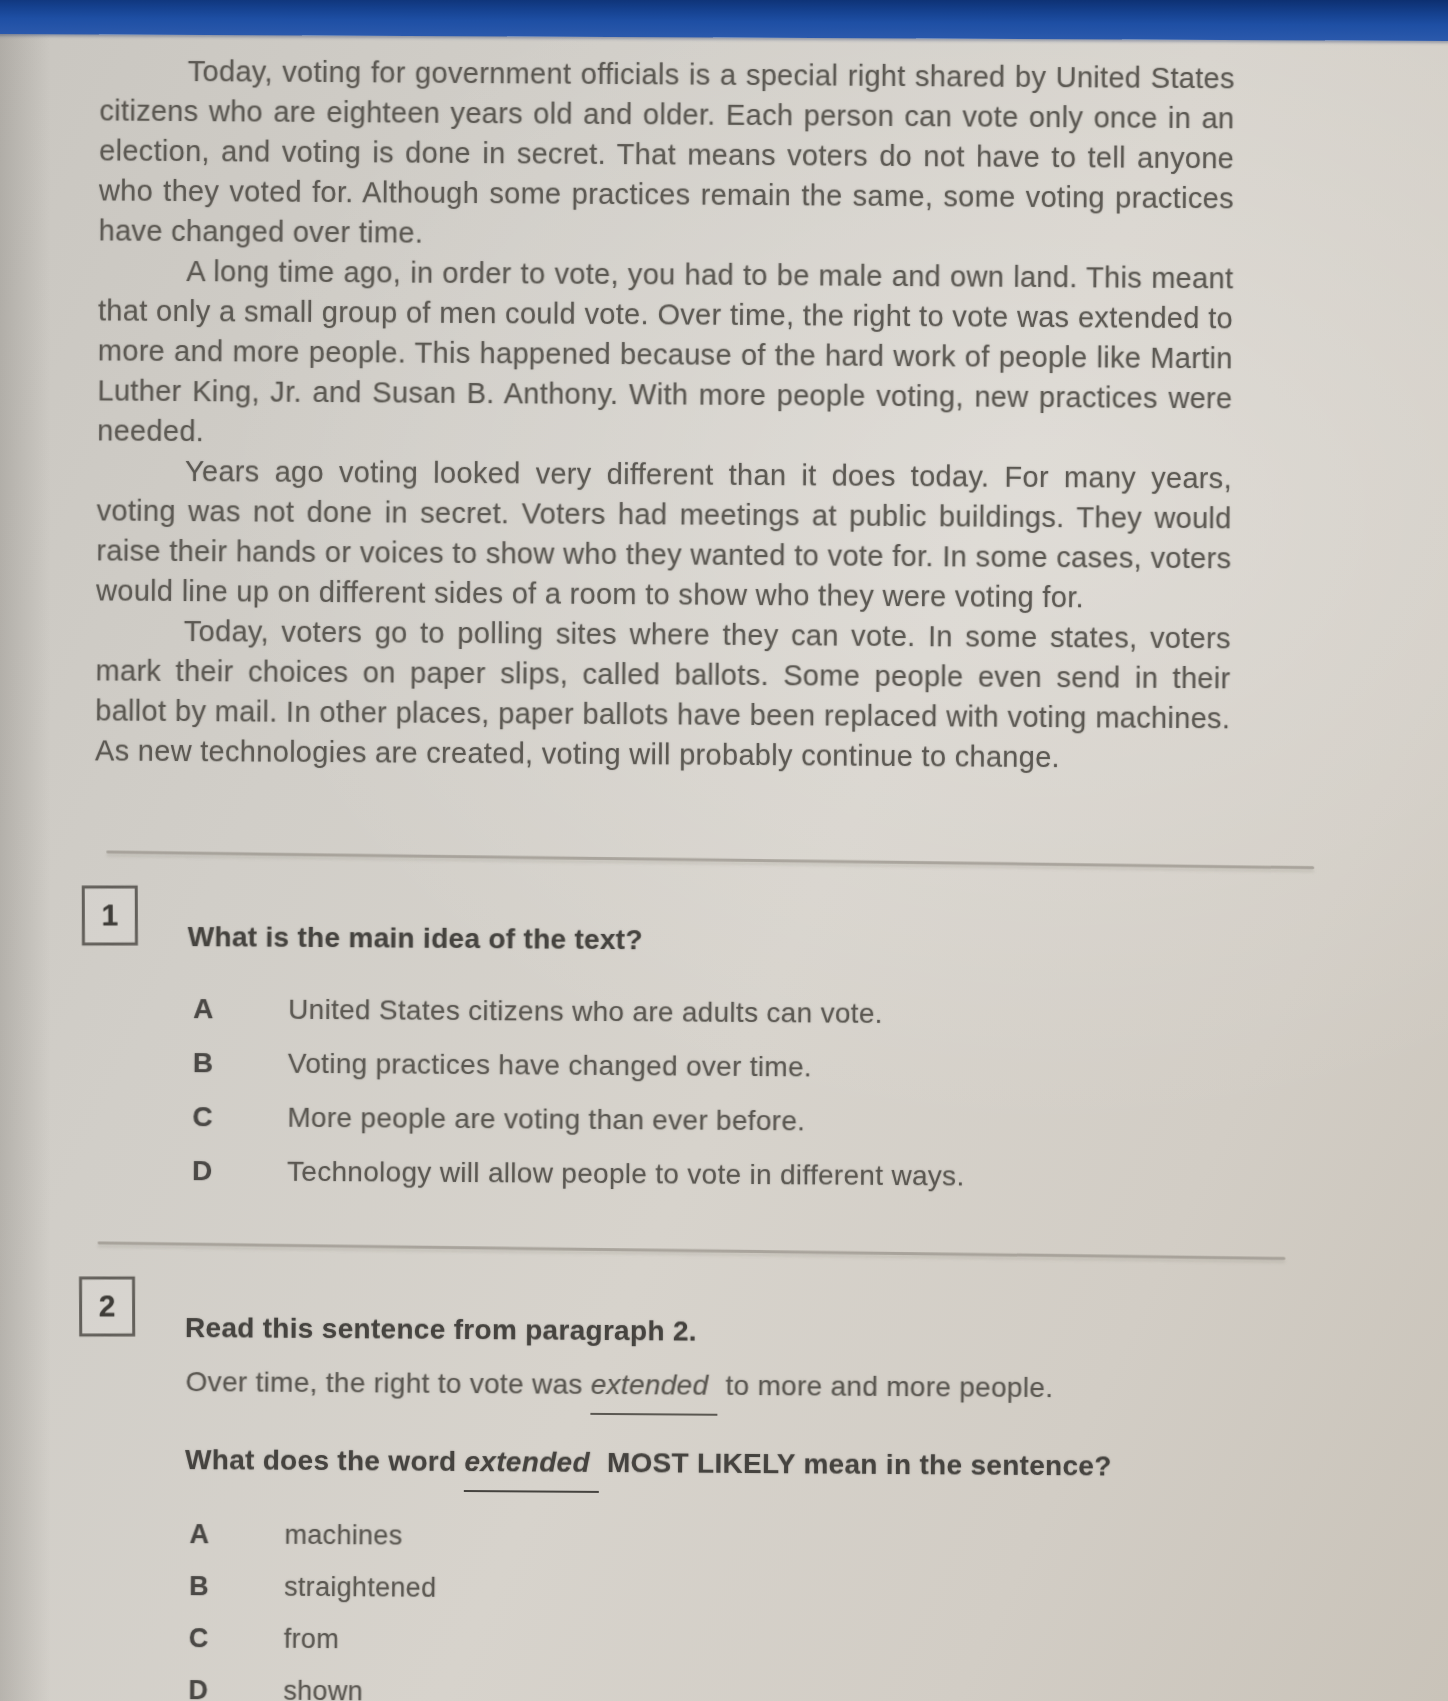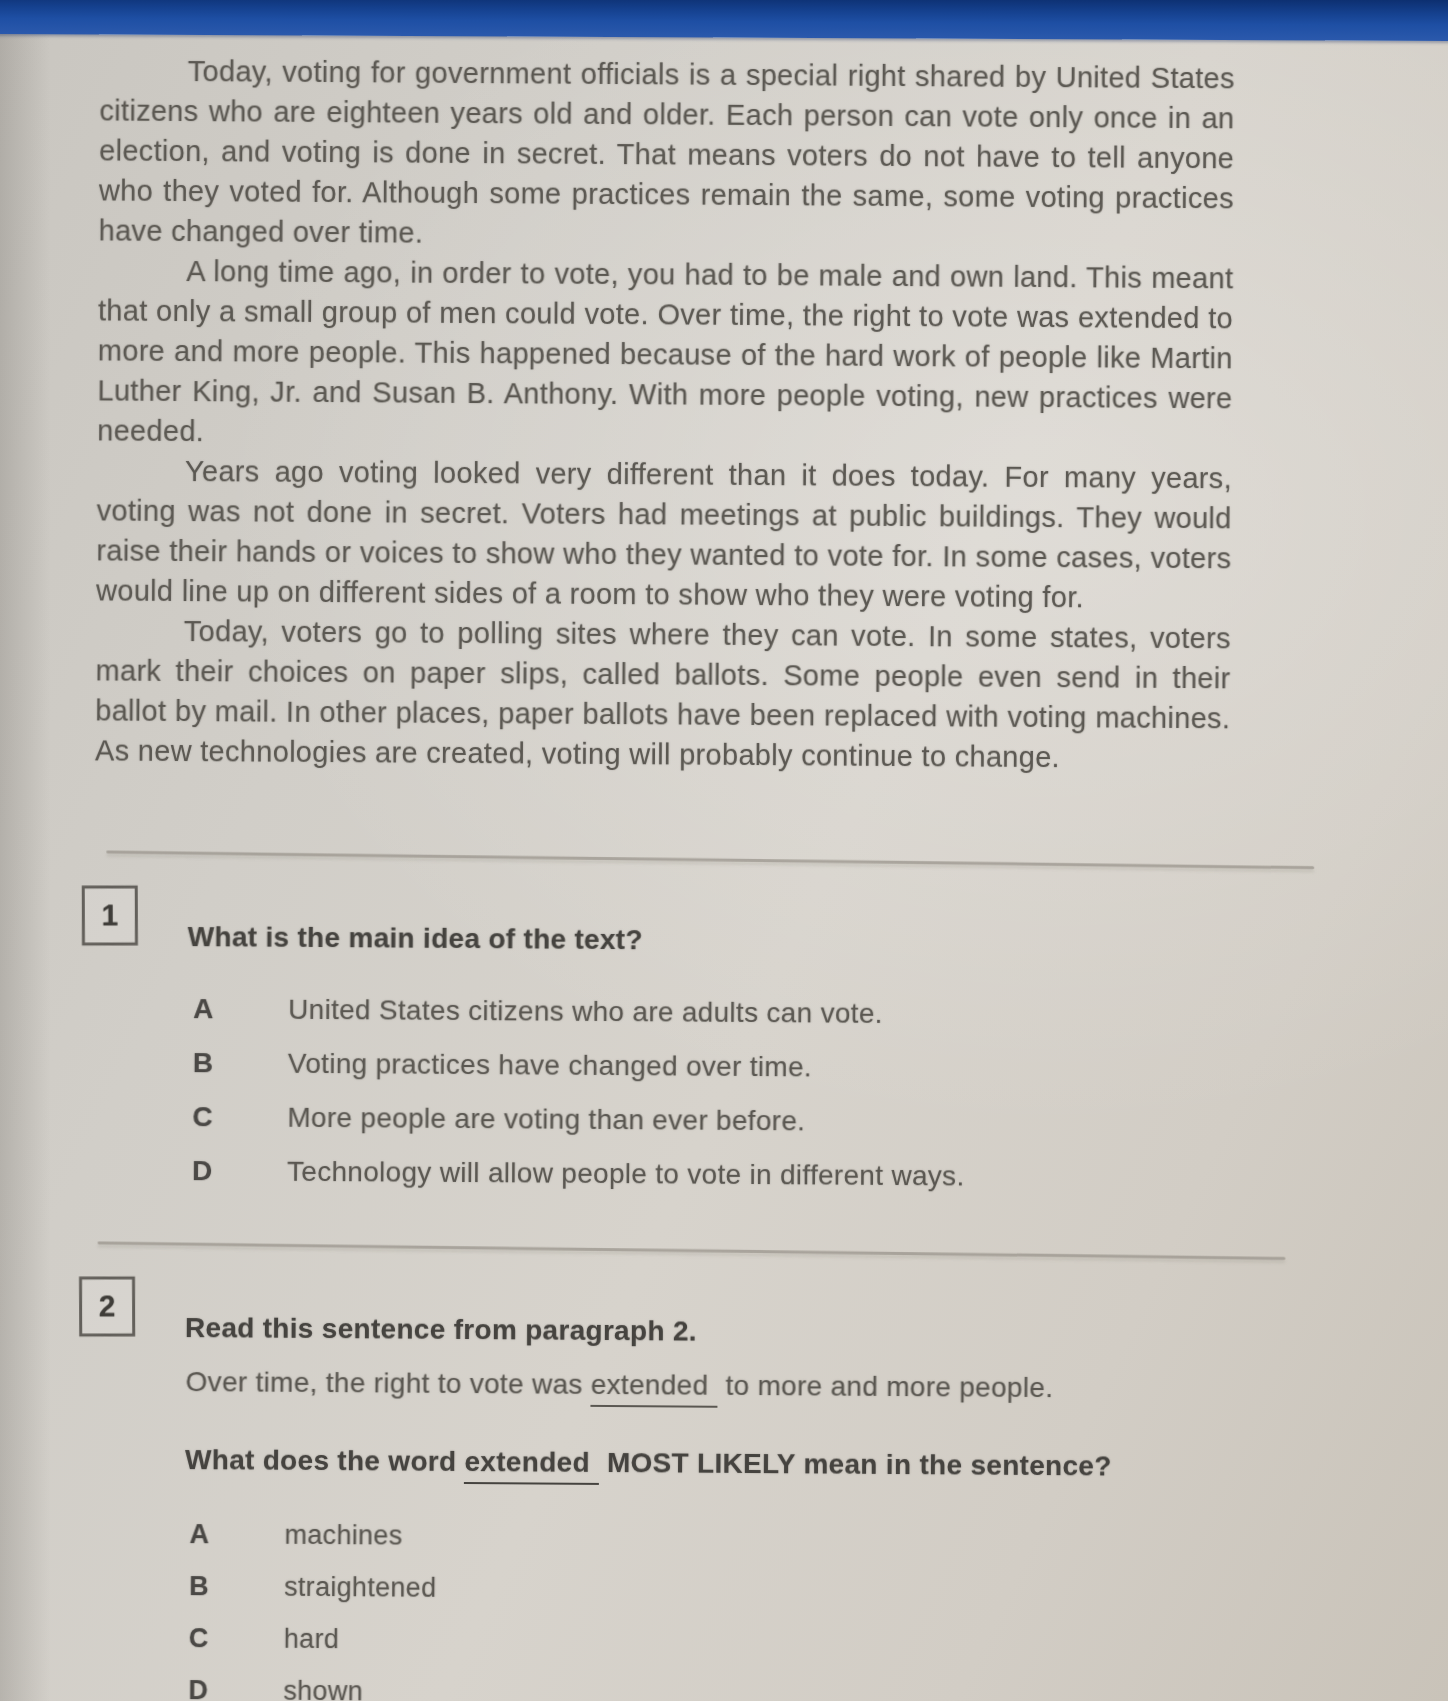--- a/index.html
+++ b/index.html
@@ -72,21 +72,21 @@
   .q2-quote, .q2-question {
     margin-left: 195px; margin-right: 230px;
     font-size: 28px; line-height: 34px; letter-spacing: 0.3px;
   }
   .q2-quote { margin-top: 28px; color: #5a5751; text-shadow: 0 0 2px rgba(90,87,81,0.35); }
   .q2-question {
     margin-top: 44px;
     font-weight: bold; color: #45433f;
     text-shadow: 0 0 2px rgba(69,67,63,0.35);
   }
-  .u { border-bottom: 2px solid currentColor; padding-right: 9px; padding-bottom: 5px; }
+  .u { border-bottom: 2px solid currentColor; padding-right: 9px; padding-bottom: 13px; font-style: italic; }
   .options-q2 { margin-top: 42px; }
   .options-q2 .option-row { margin-bottom: 22px; font-size: 27px; }
 </style>
 </head>
 <body>
 
 <div class="top-bar"></div>
 
 <div class="content">
 
@@ -142,21 +142,21 @@
     <div class="option-row">
       <span class="option-letter">A</span>
       <span class="option-text">machines</span>
     </div>
     <div class="option-row">
       <span class="option-letter">B</span>
       <span class="option-text">straightened</span>
     </div>
     <div class="option-row">
       <span class="option-letter">C</span>
-      <span class="option-text">hard</span>
+      <span class="option-text">from</span>
     </div>
     <div class="option-row">
       <span class="option-letter">D</span>
       <span class="option-text">shown</span>
     </div>
   </div>
 
 </div>
 
 </body></html>

